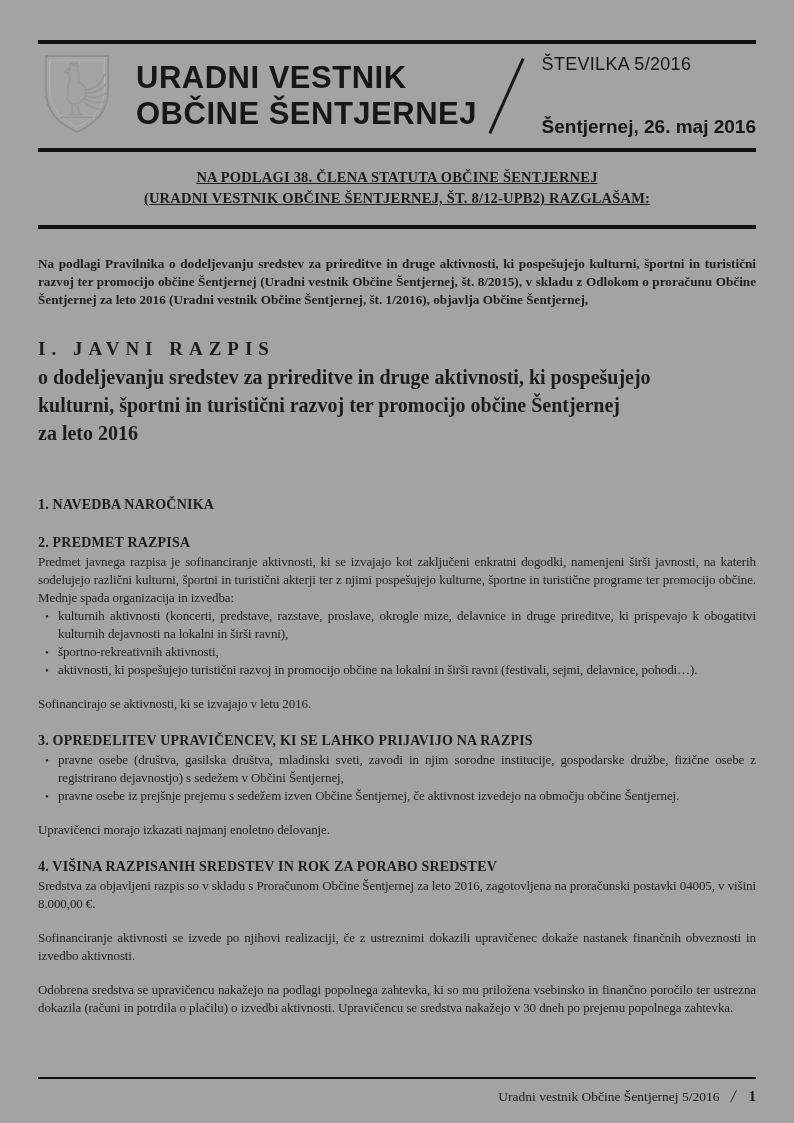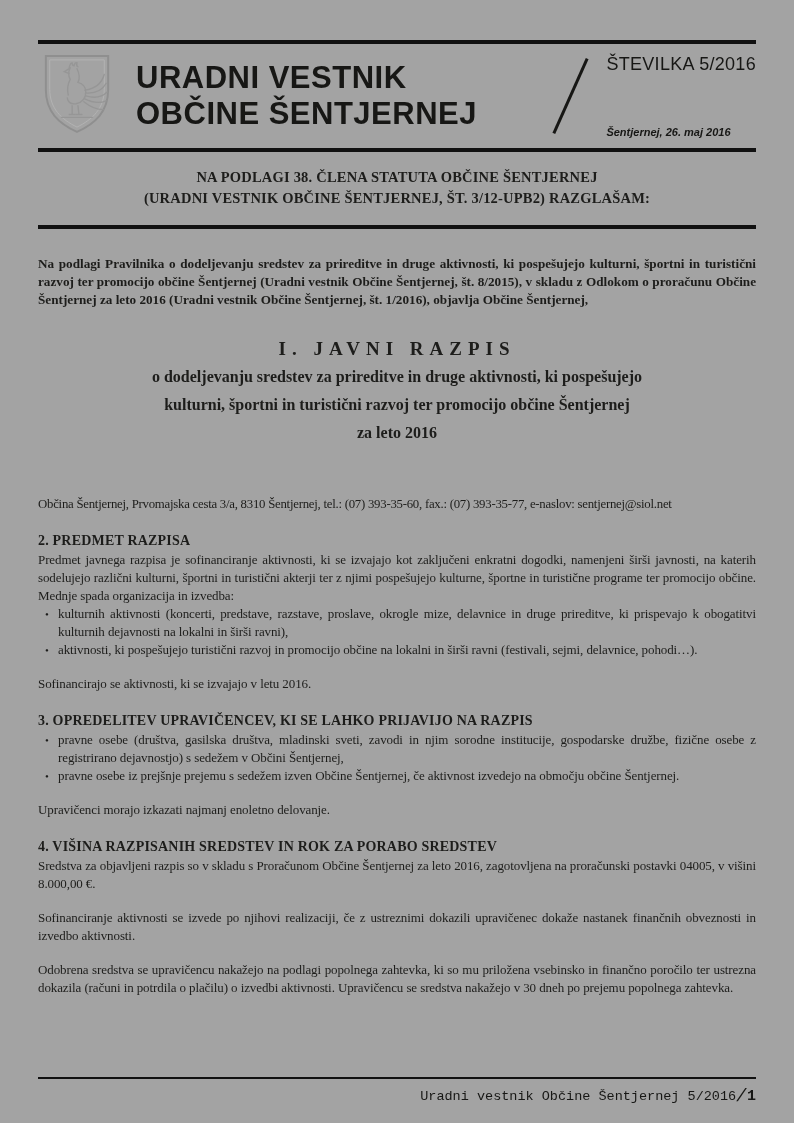--- a/index.html
+++ b/index.html
@@ -37,45 +37,46 @@
     margin-left:auto;margin-right:34px;flex:0 0 auto;
   }
   .issue-info{
     flex:0 0 auto;
     height:84px;
     display:flex;flex-direction:column;justify-content:space-between;
     font-family:"Liberation Sans", sans-serif;
     color:#171715;
   }
   .issue-number{font-size:18px;font-weight:500;letter-spacing:.3px;}
-  .dateline{font-size:11px;font-weight:700;font-style:italic;}
+  .dateline{font-size:19px;font-weight:700;}
 
   
   .proclamation{
     text-align:center;
     font-weight:700;
     font-size:14.5px;
     line-height:21px;
     padding:15px 0 16px 0;
     letter-spacing:.2px;
+    text-decoration:underline;
   }
 
   
   .intro{
     margin:26px 0 0 0;
     font-weight:700;
     font-size:13.2px;
     line-height:18px;
     text-align:justify;
   }
 
   
-  .notice-title{margin-top:26px;text-align:center;font-weight:700;}
+  .notice-title{margin-top:26px;text-align:left;font-weight:700;}
   .notice-kicker{font-size:19px;letter-spacing:6px;line-height:28px;}
-  .notice-subtitle{font-size:16px;line-height:28px;}
+  .notice-subtitle{font-size:20px;line-height:28px;}
 
   
   #sections{margin-top:48px;}
   .doc-section{margin-top:18px;}
   .doc-section:first-child{margin-top:0;}
   .doc-section h2{
     margin:0;
     font-size:14px;
     line-height:20px;
     letter-spacing:.2px;
@@ -98,22 +99,23 @@
   .doc-section li::before{
     content:"•";
     position:absolute;left:-13px;top:0;
     font-size:11px;
   }
 
   
   .page-footer{position:absolute;left:38px;right:38px;top:1077px;}
   .footer-line{
     display:flex;justify-content:flex-end;align-items:center;
+    gap:12px;
     padding-top:7px;
-    font-family:Liberation Mono, monospace;
+    font-family:Liberation Serif, serif;
     font-size:13.5px;color:#171715;
   }
   .footer-slash{font-size:18px;font-weight:400;transform:skewX(-8deg);}
   .page-number{font-size:15px;font-weight:700;}
 </style>
 </head>
 <body>
 
 <div class="page">
 
@@ -148,45 +150,46 @@
     <div class="issue-info">
       <div class="issue-number">ŠTEVILKA 5/2016</div>
       <div class="dateline">Šentjernej, 26. maj 2016</div>
     </div>
   </header>
 
   <div class="rule thick"></div>
 
   <div class="proclamation">
     <div>NA PODLAGI 38. ČLENA STATUTA OBČINE ŠENTJERNEJ</div>
-    <div>(URADNI VESTNIK OBČINE ŠENTJERNEJ, ŠT. 3/12-UPB2) RAZGLAŠAM:</div>
+    <div>(URADNI VESTNIK OBČINE ŠENTJERNEJ, ŠT. 8/12-UPB2) RAZGLAŠAM:</div>
   </div>
 
   <div class="rule thick"></div>
 
   <p class="intro">Na podlagi Pravilnika o dodeljevanju sredstev za prireditve in druge aktivnosti, ki pospešujejo kulturni, športni in turistični razvoj ter promocijo občine Šentjernej (Uradni vestnik Občine Šentjernej, št. 8/2015), v skladu z Odlokom o proračunu Občine Šentjernej za leto 2016 (Uradni vestnik Občine Šentjernej, št. 1/2016), objavlja Občine Šentjernej,</p>
 
   <div class="notice-title">
     <div class="notice-kicker">I.  JAVNI  RAZPIS</div>
     <div class="notice-subtitle">
         <div>o dodeljevanju sredstev za prireditve in druge aktivnosti, ki pospešujejo</div>
         <div>kulturni, športni in turistični razvoj ter promocijo občine Šentjernej</div>
         <div>za leto 2016</div>
       </div>
   </div>
 
   <main id="sections">
       <section class="doc-section">
-        <p class="nowrap">Občina Šentjernej, Prvomajska cesta 3/a, 8310 Šentjernej, tel.: (07) 393-35-60, fax.: (07) 393-35-77, e-naslov: sentjernej@siol.net</p>
+        <h2>1. NAVEDBA NAROČNIKA</h2>
       </section>
       <section class="doc-section">
         <h2>2. PREDMET RAZPISA</h2>
         <p>Predmet javnega razpisa je sofinanciranje aktivnosti, ki se izvajajo kot zaključeni enkratni dogodki, namenjeni širši javnosti, na katerih sodelujejo različni kulturni, športni in turistični akterji ter z njimi pospešujejo kulturne, športne in turistične programe ter promocijo občine. Mednje spada organizacija in izvedba:</p>
         <ul>
           <li>kulturnih aktivnosti (koncerti, predstave, razstave, proslave, okrogle mize, delavnice in druge prireditve, ki prispevajo k obogatitvi kulturnih dejavnosti na lokalni in širši ravni),</li>
+          <li>športno-rekreativnih aktivnosti,</li>
           <li>aktivnosti, ki pospešujejo turistični razvoj in promocijo občine na lokalni in širši ravni (festivali, sejmi, delavnice, pohodi…).</li>
         </ul>
         <p class="gap">Sofinancirajo se aktivnosti, ki se izvajajo v letu 2016.</p>
       </section>
       <section class="doc-section">
         <h2>3. OPREDELITEV UPRAVIČENCEV, KI SE LAHKO PRIJAVIJO NA RAZPIS</h2>
         <ul>
           <li>pravne osebe (društva, gasilska društva, mladinski sveti, zavodi in njim sorodne institucije, gospodarske družbe, fizične osebe z registrirano dejavnostjo) s sedežem v Občini Šentjernej,</li>
           <li>pravne osebe iz prejšnje prejemu s sedežem izven Občine Šentjernej, če aktivnost izvedejo na območju občine Šentjernej.</li>
         </ul>

